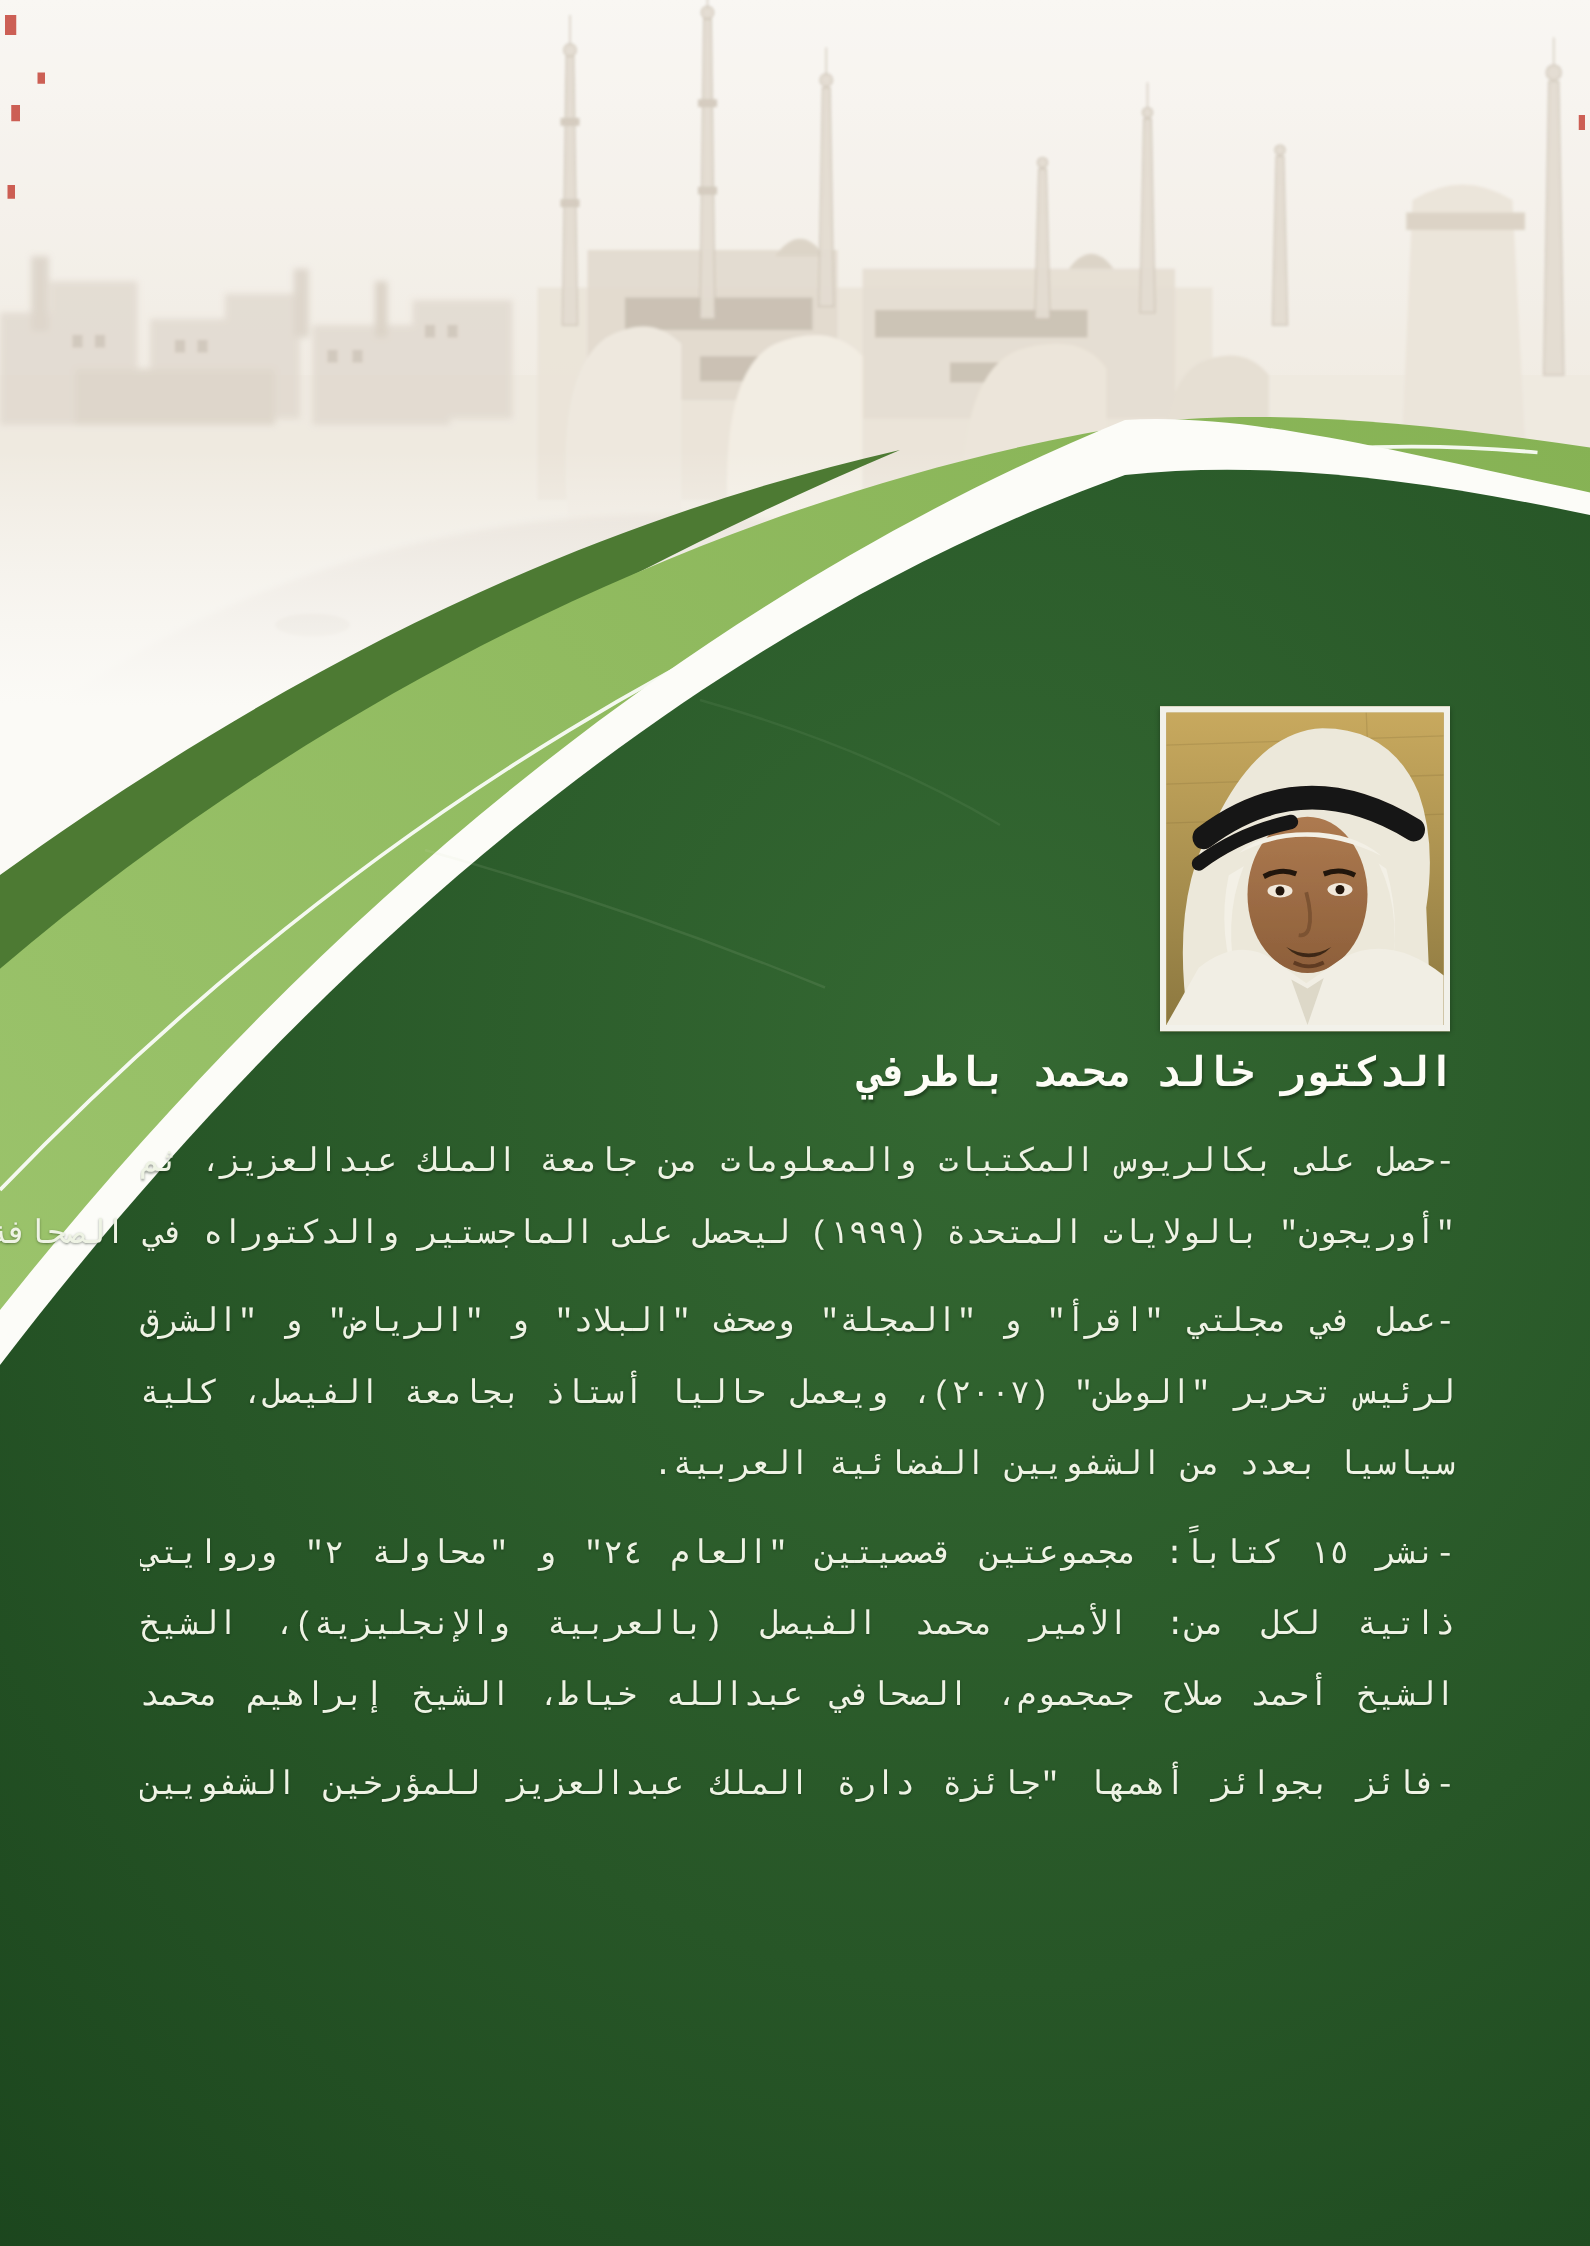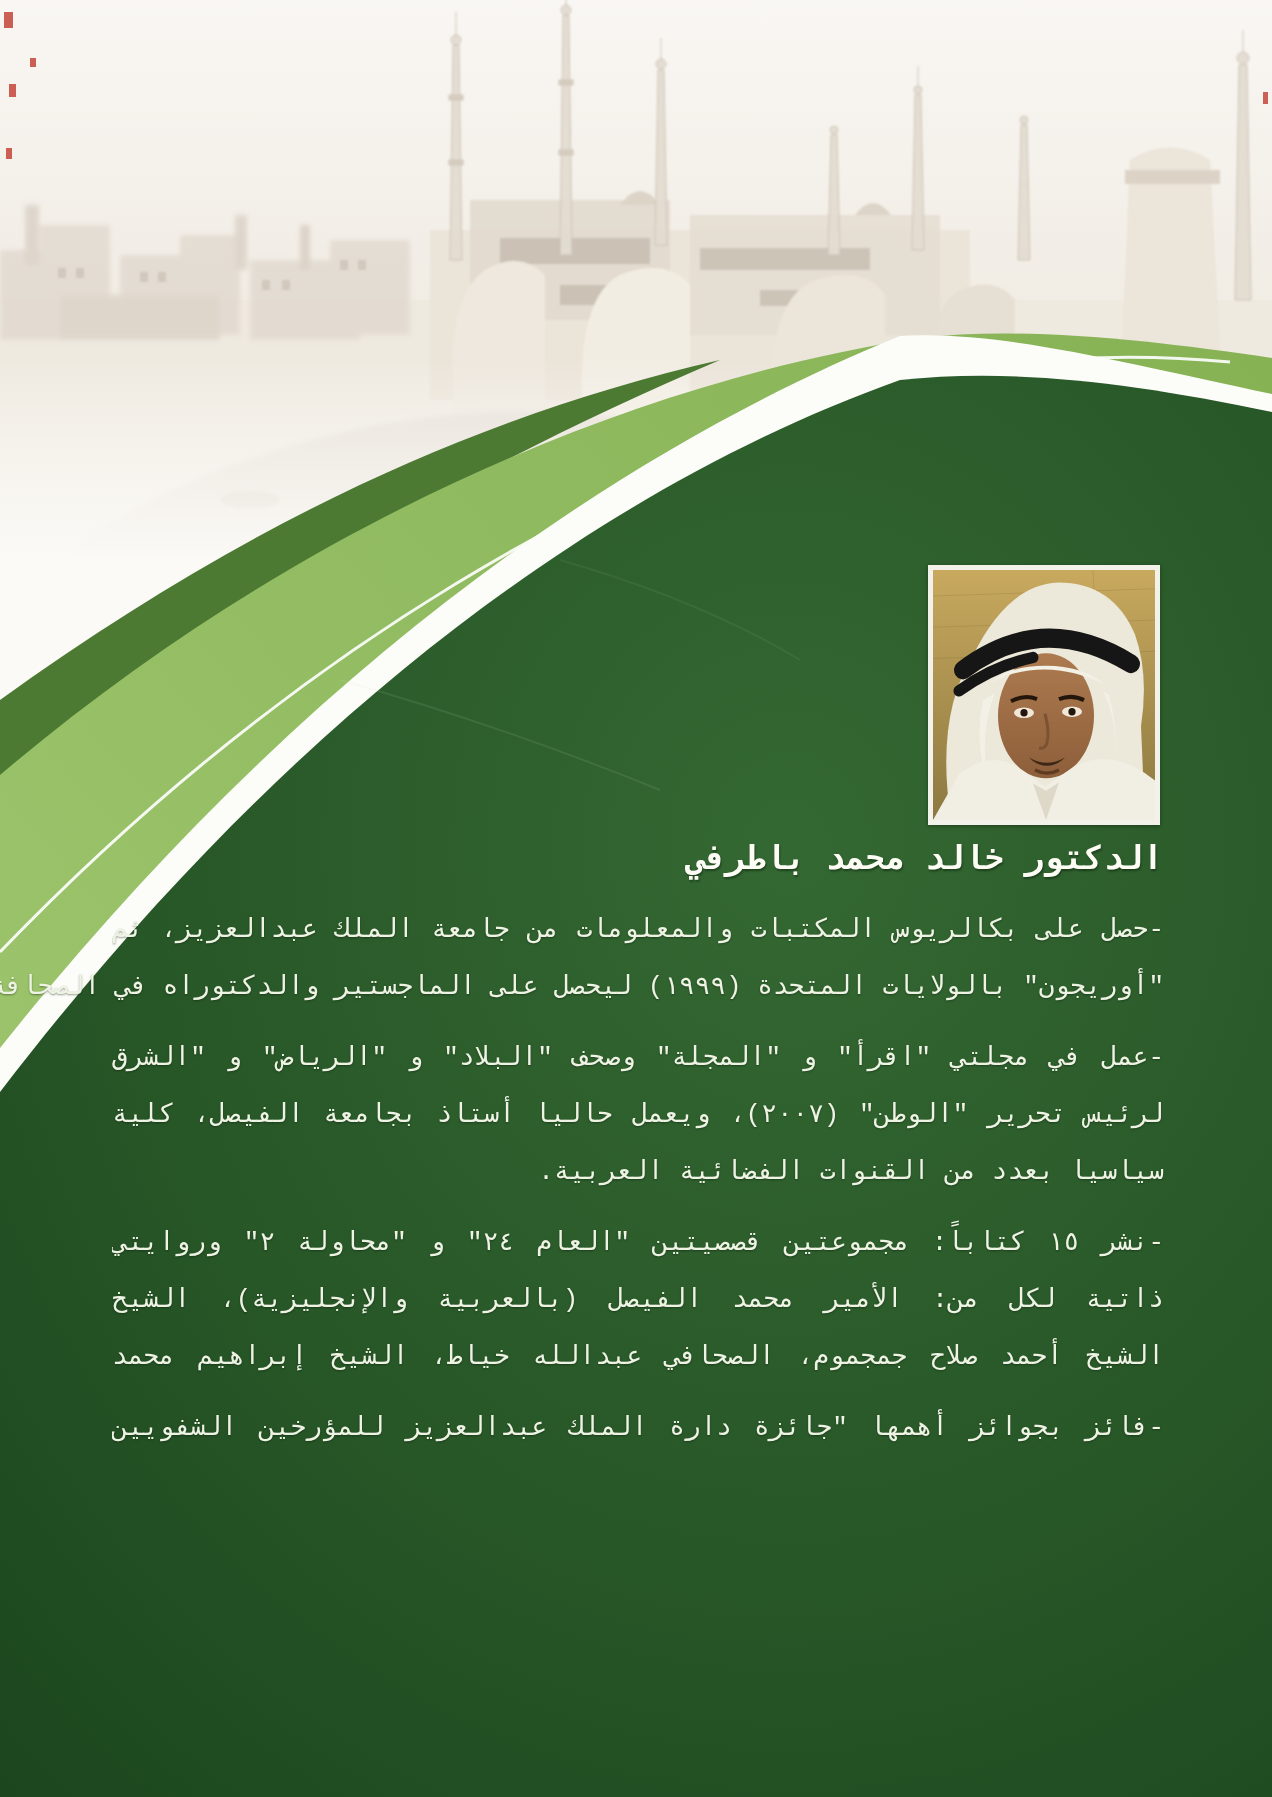--- a/index.html
+++ b/index.html
@@ -249,21 +249,21 @@
   <div id="title" class="abs">الدكتور خالد محمد باطرفي</div>
 
   <div id="bio" class="abs">
       <div class="para">
         <div class="line full">-حصل على بكالريوس المكتبات والمعلومات من جامعة الملك عبدالعزيز، ثم أستكمل دراساته العليا بجامعة</div>
         <div class="line">"أوريجون" بالولايات المتحدة (١٩٩٩) ليحصل على الماجستير والدكتوراه في الصحافة والعلوم السياسية.</div>
       </div>
       <div class="para">
         <div class="line full">-عمل في مجلتي "اقرأ" و "المجلة" وصحف "البلاد" و "الرياض" و "الشرق الأوسط" و "المدينة"، وأخيرا نائبا</div>
         <div class="line full">لرئيس تحرير "الوطن" (٢٠٠٧)، ويعمل حاليا أستاذ بجامعة الفيصل، كلية الأمير سلطان للأعمال بجده، ومحللا</div>
-        <div class="line">سياسيا بعدد من القنوات الفضائية العربية.</div>
+        <div class="line">سياسيا بعدد من الشفويين الفضائية العربية.</div>
       </div>
       <div class="para">
         <div class="line full">-نشر ١٥ كتاباً: مجموعتين قصصيتين "العام ٢٤" و "محاولة ٢" وروايتي "مابعد الرماد" و ".. تأتي ملاك"، وسير</div>
         <div class="line full">ذاتية لكل من: الأمير محمد الفيصل (بالعربية والإنجليزية)، الشيخ عبدالله بلخير، الشيخ سالم بن محفوظ،</div>
         <div class="line full">الشيخ أحمد صلاح جمجموم، الصحافي عبدالله خياط، الشيخ إبراهيم محمد الحسون، الشيخ عبدالله الخزرجي،</div>
       </div>
       <div class="para">
         <div class="line full">-فائز بجوائز أهمها "جائزة دارة الملك عبدالعزيز للمؤرخين الشفويين (٢٠٠٣)، جائزة الأمير بندر بن سلطان</div>
       </div>
     </div>

